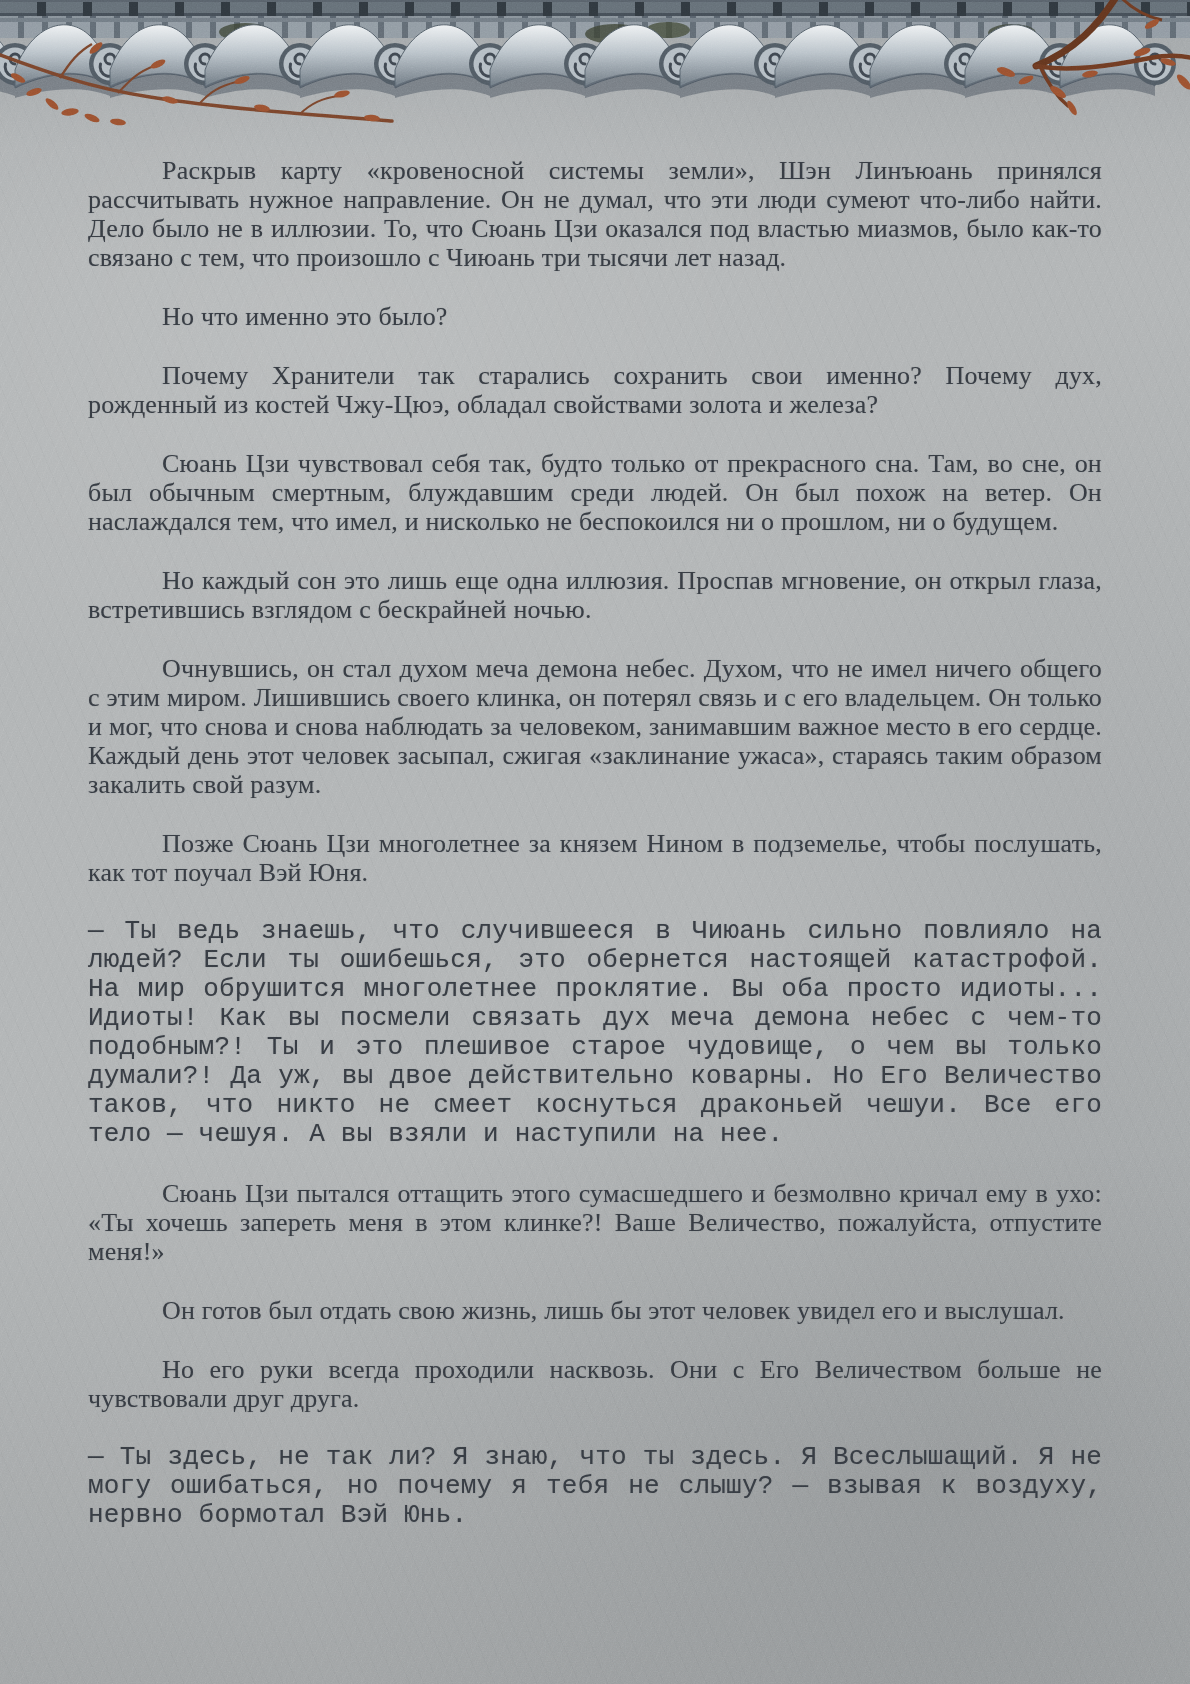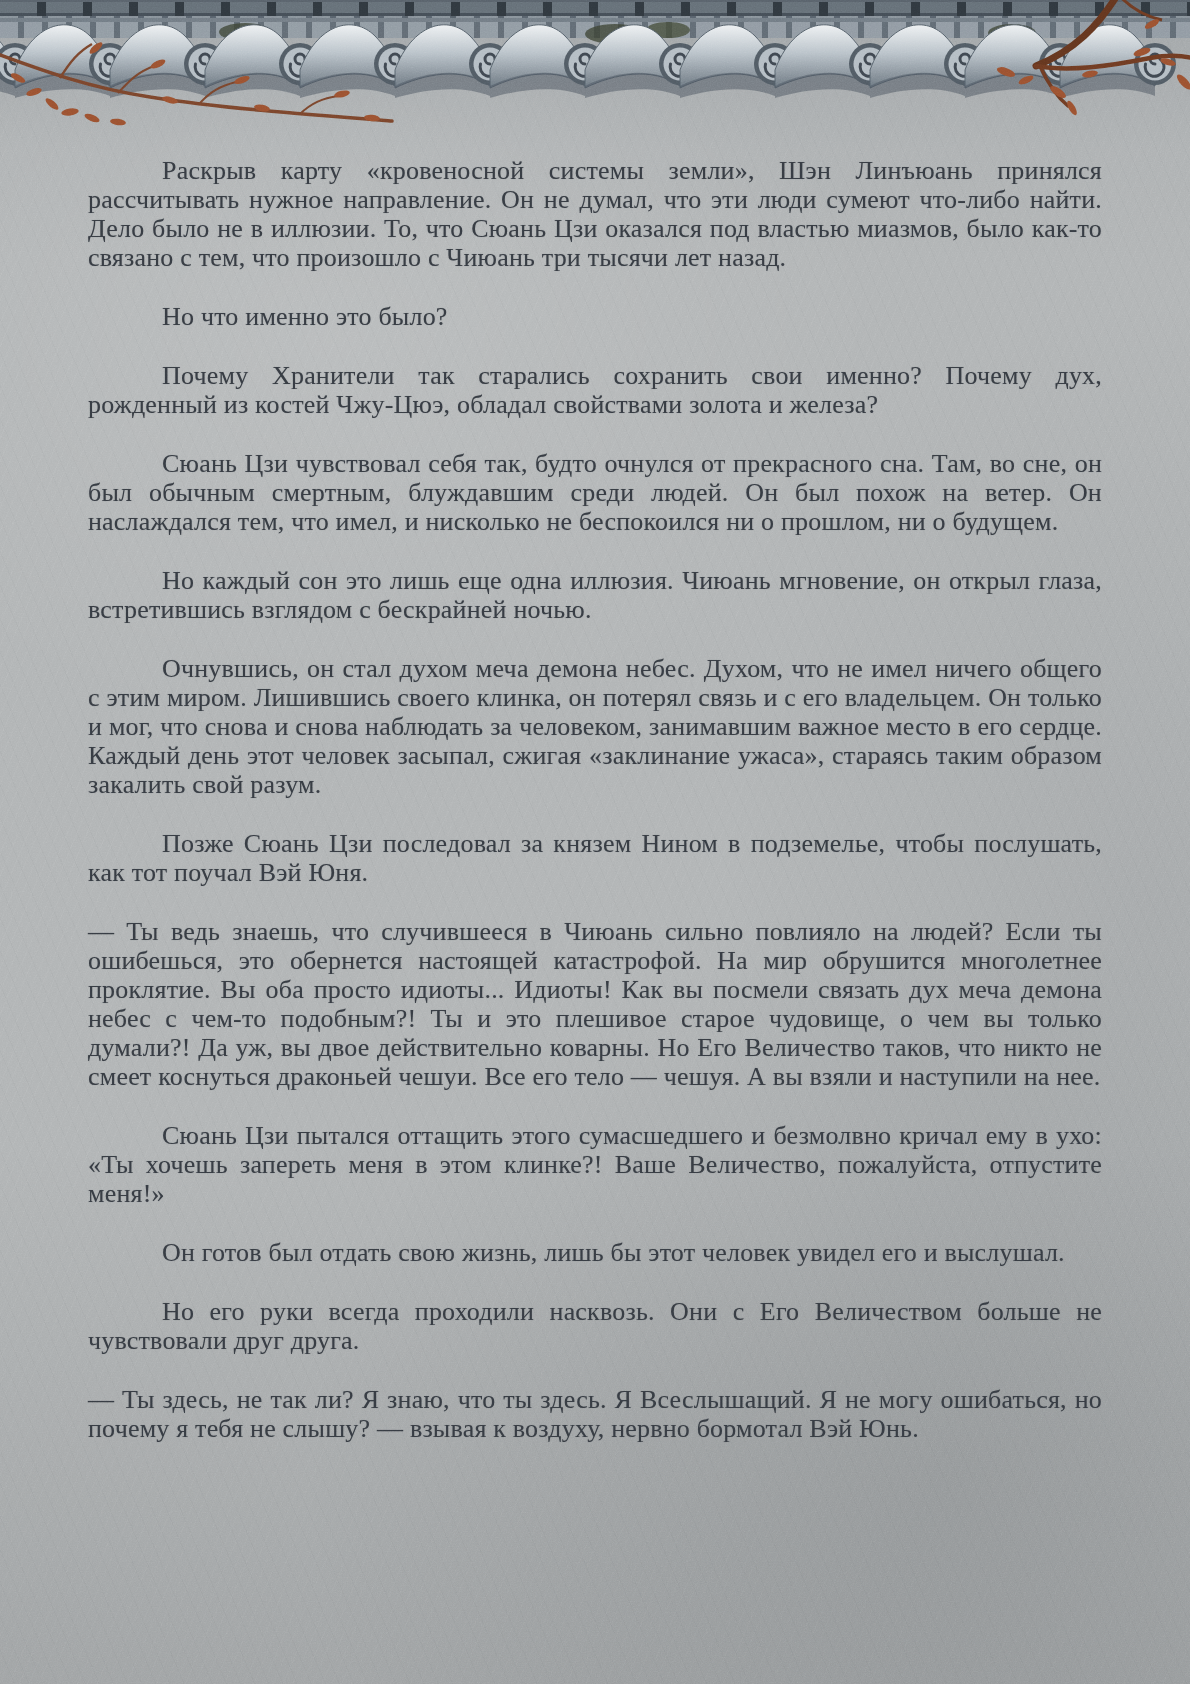--- a/index.html
+++ b/index.html
@@ -34,21 +34,21 @@
     margin:0 0 30px 0;
     font-size:26px;
     line-height:29px;
     color:#363b42;
     text-align:justify;
     letter-spacing:0.2px;
     text-shadow:0 0 1px rgba(54,59,66,0.35);
     hyphens:none;
   }
   .para.indent{text-indent:74px;}
-  .para.dialogue{text-indent:0;}
+  .para.dialogue{text-indent:0;font-family:Liberation Mono, monospace;}
 
   .grain{
     position:absolute;inset:0;
     pointer-events:none;
     mix-blend-mode:overlay;
     opacity:0.38;
   }
 </style>
 </head>
 <body>
@@ -153,24 +153,24 @@
       </g>
     </svg>
   </div>
 
   <main class="text-area">
     <div>
 
     <p class="para indent">Раскрыв карту «кровеносной системы земли», Шэн Линъюань принялся рассчитывать нужное направление. Он не думал, что эти люди сумеют что-либо найти. Дело было не в иллюзии. То, что Сюань Цзи оказался под властью миазмов, было как-то связано с тем, что произошло с Чиюань три тысячи лет назад.</p>
         <p class="para indent">Но что именно это было?</p>
         <p class="para indent">Почему Хранители так старались сохранить свои именно? Почему дух, рожденный из костей Чжу-Цюэ, обладал свойствами золота и железа?</p>
-        <p class="para indent">Сюань Цзи чувствовал себя так, будто очнулся от прекрасного сна. Там, во сне, он был обычным смертным, блуждавшим среди людей. Он был похож на ветер. Он наслаждался тем, что имел, и нисколько не беспокоился ни о прошлом, ни о будущем.</p>
-        <p class="para indent">Но каждый сон это лишь еще одна иллюзия. Чиюань мгновение, он открыл глаза, встретившись взглядом с бескрайней ночью.</p>
+        <p class="para indent">Сюань Цзи чувствовал себя так, будто только от прекрасного сна. Там, во сне, он был обычным смертным, блуждавшим среди людей. Он был похож на ветер. Он наслаждался тем, что имел, и нисколько не беспокоился ни о прошлом, ни о будущем.</p>
+        <p class="para indent">Но каждый сон это лишь еще одна иллюзия. Проспав мгновение, он открыл глаза, встретившись взглядом с бескрайней ночью.</p>
         <p class="para indent">Очнувшись, он стал духом меча демона небес. Духом, что не имел ничего общего с этим миром. Лишившись своего клинка, он потерял связь и с его владельцем. Он только и мог, что снова и снова наблюдать за человеком, занимавшим важное место в его сердце. Каждый день этот человек засыпал, сжигая «заклинание ужаса», стараясь таким образом закалить свой разум.</p>
-        <p class="para indent">Позже Сюань Цзи последовал за князем Нином в подземелье, чтобы послушать, как тот поучал Вэй Юня.</p>
+        <p class="para indent">Позже Сюань Цзи многолетнее за князем Нином в подземелье, чтобы послушать, как тот поучал Вэй Юня.</p>
         <p class="para dialogue">— Ты ведь знаешь, что случившееся в Чиюань сильно повлияло на людей? Если ты ошибешься, это обернется настоящей катастрофой. На мир обрушится многолетнее проклятие. Вы оба просто идиоты... Идиоты! Как вы посмели связать дух меча демона небес с чем-то подобным?! Ты и это плешивое старое чудовище, о чем вы только думали?! Да уж, вы двое действительно коварны. Но Его Величество таков, что никто не смеет коснуться драконьей чешуи. Все его тело — чешуя. А вы взяли и наступили на нее.</p>
         <p class="para indent">Сюань Цзи пытался оттащить этого сумасшедшего и безмолвно кричал ему в ухо: «Ты хочешь запереть меня в этом клинке?! Ваше Величество, пожалуйста, отпустите меня!»</p>
         <p class="para indent">Он готов был отдать свою жизнь, лишь бы этот человек увидел его и выслушал.</p>
         <p class="para indent">Но его руки всегда проходили насквозь. Они с Его Величеством больше не чувствовали друг друга.</p>
         <p class="para dialogue">— Ты здесь, не так ли? Я знаю, что ты здесь. Я Всеслышащий. Я не могу ошибаться, но почему я тебя не слышу? — взывая к воздуху, нервно бормотал Вэй Юнь.</p>
       </div>
   </main>
 
   <div class="grain">
     <svg width="1190" height="1684" xmlns="http://www.w3.org/2000/svg">

